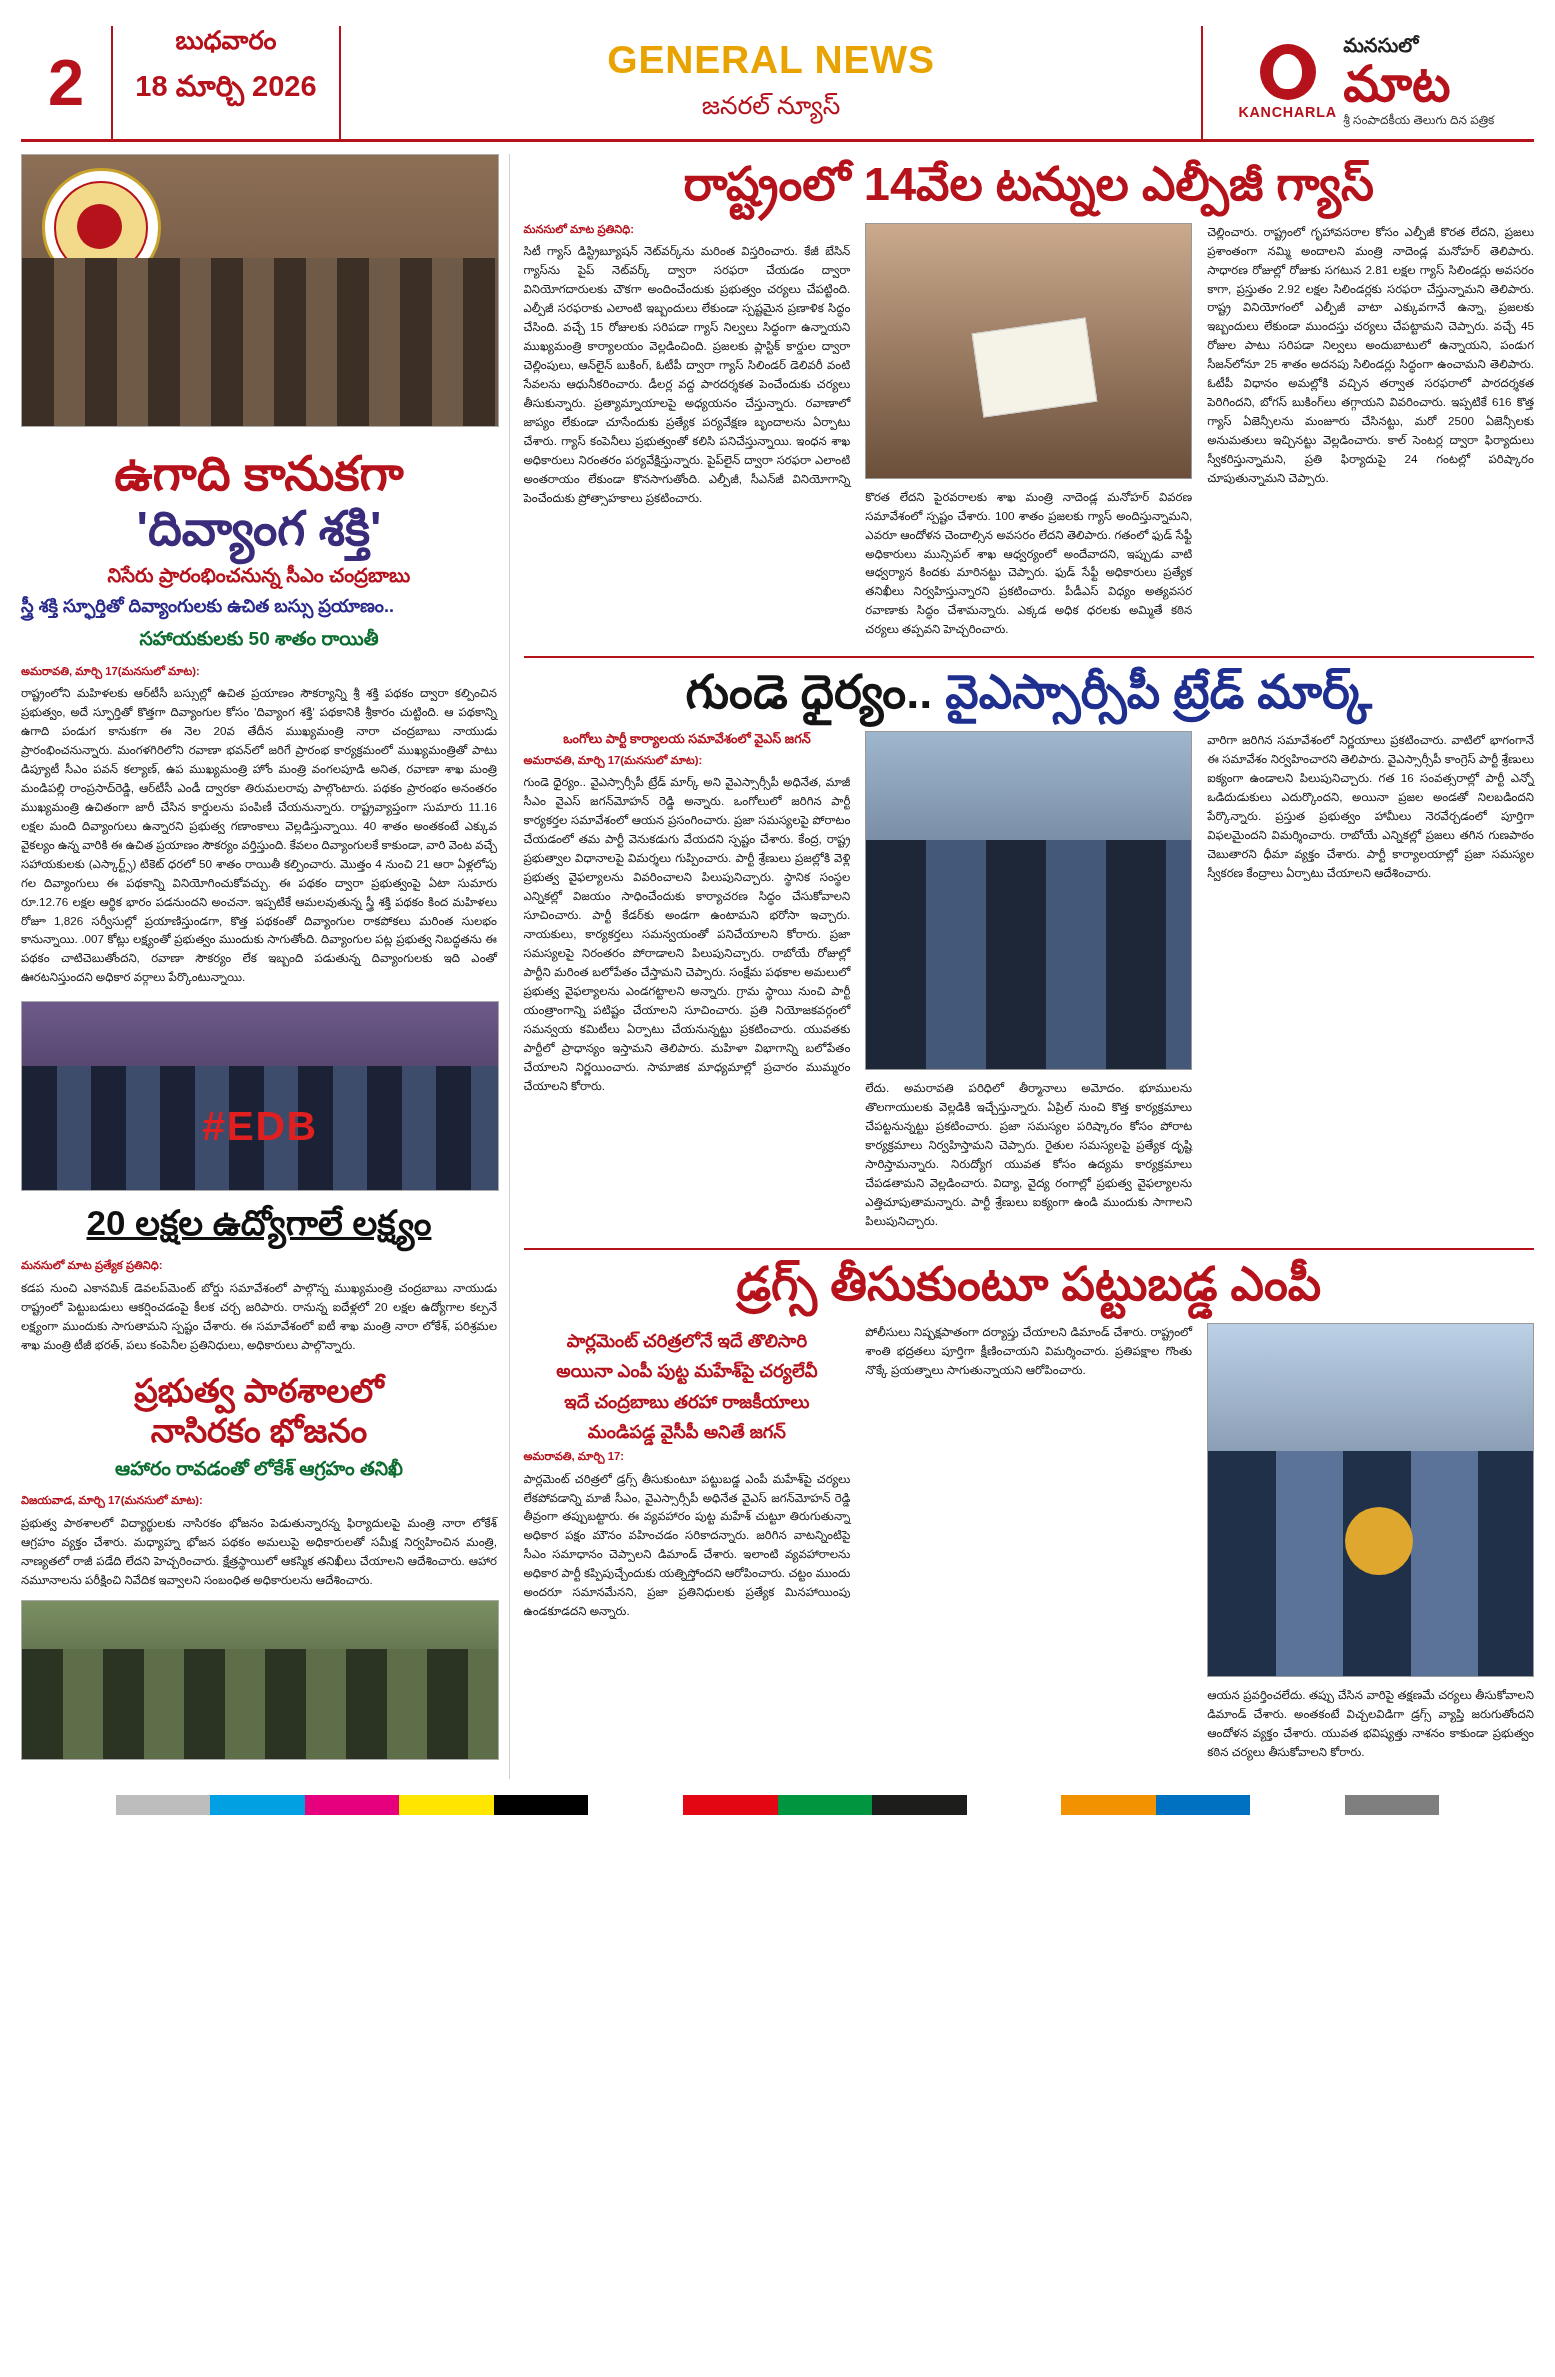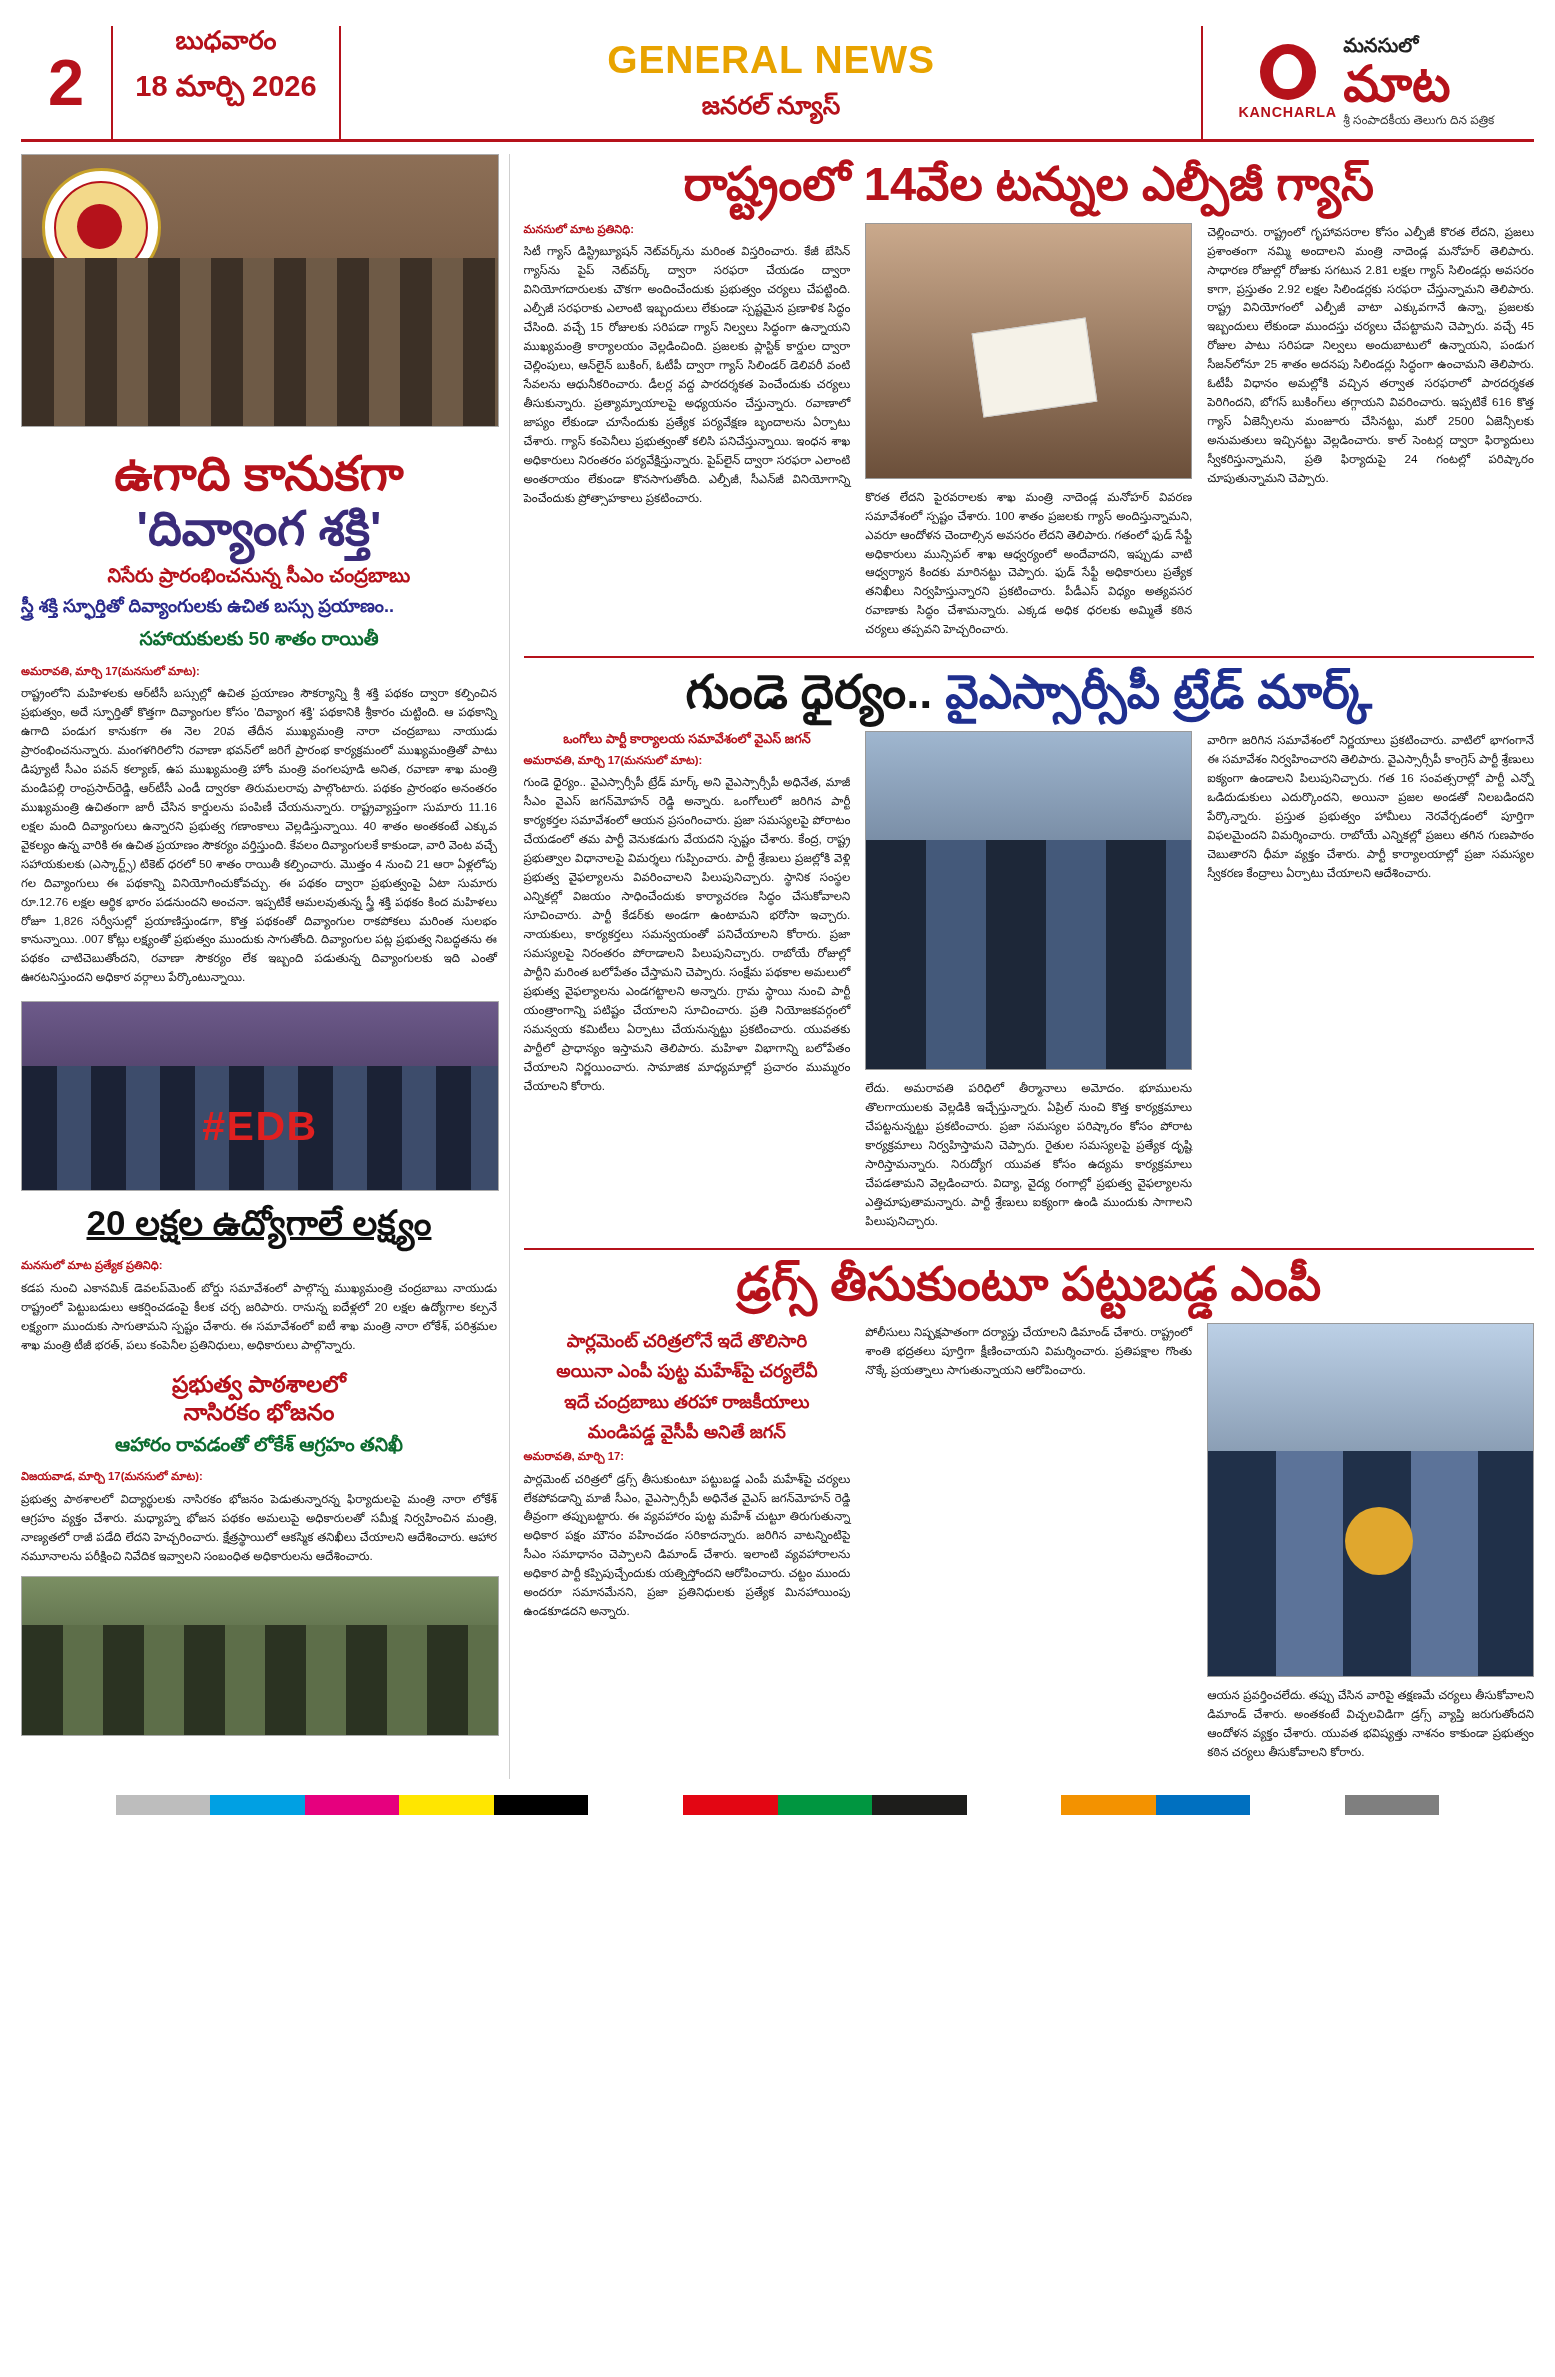--- a/index.html
+++ b/index.html
@@ -8,21 +8,21 @@
 
   
   .masthead{display:flex;align-items:stretch;border-bottom:3px solid #b5121b;margin-top:25.6px;height:113px;}
   .mh-pageno{width:90px;display:flex;align-items:center;justify-content:center;border-right:2.3px solid #b5121b;}
   .mh-pageno span{font-size:65px;font-weight:bold;color:#b5121b;line-height:1;}
   .mh-date{width:226px;display:flex;flex-direction:column;align-items:center;justify-content:flex-start;border-right:2.3px solid #b5121b;color:#b5121b;}
   .mh-date .d1{font-size:25.6px;font-weight:bold;margin-bottom:9px;}
   .mh-date .d2{font-size:29px;font-weight:bold;}
   .mh-title{flex:1;display:flex;flex-direction:column;align-items:center;justify-content:center;border-right:2.3px solid #b5121b;}
   .mh-title .t1{font-size:39px;font-weight:bold;color:#e8a300;letter-spacing:0.8px;}
-  .mh-title .t2{font-size:25px;font-weight:bold;color:#b5121b;margin-top:9px;}
+  .mh-title .t2{font-size:25px;font-weight:normal;color:#b5121b;margin-top:9px;}
   .mh-logo{width:331px;display:flex;align-items:center;justify-content:center;gap:10.5px;}
   .logo-badge{width:90px;display:flex;flex-direction:column;align-items:center;}
   .logo-face{width:56px;height:56px;border-radius:50%;background:#b5121b;position:relative;}
   .logo-face:after{content:"";position:absolute;left:13.5px;top:10.5px;width:29px;height:35px;background:#fff;border-radius:50% 50% 45% 45%;}
   .logo-kan{font-size:14.3px;font-weight:bold;color:#b5121b;margin-top:4.5px;letter-spacing:0.8px;}
   .logo-main{display:flex;flex-direction:column;}
   .logo-main .l1{font-size:19.6px;color:#222;font-weight:bold;font-family:Liberation Mono, monospace;}
   .logo-main .l2{font-size:50px;font-weight:bold;color:#b5121b;line-height:0.95;}
   .logo-main .l3{font-size:12px;color:#333;margin-top:4.5px;}
 
@@ -42,21 +42,21 @@
   .headline-1 .k2{color:#3a2c7a;}
   .sub-red{font-size:19.6px;font-weight:bold;color:#b5121b;text-align:center;margin:7.5px 0 3px;}
   .sub-blue{font-size:18px;font-weight:bold;color:#2a2a8c;text-align:left;margin:4.5px 0;}
   .sub-green{font-size:19px;font-weight:bold;color:#0c6b2f;text-align:center;margin:7.5px 0 10.5px;}
   .byline{font-size:11.3px;font-weight:bold;color:#b5121b;margin-bottom:4.5px;}
   .body-te{font-size:11.7px;line-height:1.62;text-align:justify;color:#111;}
   .photo-2{width:100%;height:188px;margin:13.5px 0 7.5px;background:linear-gradient(180deg,#6d5a8a,#2c2240);position:relative;overflow:hidden;border:0.8px solid #aaa;text-align:center;}
   .photo-2 .row{position:absolute;bottom:0;left:0;right:0;height:66%;background:repeating-linear-gradient(90deg,#1b2235 0 35px,#3d4c6b 35px 69px);}
   .photo-2 .edb{position:absolute;left:50%;top:54%;transform:translateX(-50%);font-size:41px;font-weight:bold;color:#e02020;letter-spacing:1.5px;}
   .headline-2{font-size:35px;font-weight:bold;color:#111;text-align:center;margin:12px 0 7.5px;text-decoration:underline;}
-  .headline-3{font-size:23px;font-weight:bold;color:#b5121b;text-align:center;line-height:1.2;margin:16.6px 0 4.5px;}
+  .headline-3{font-size:33px;font-weight:bold;color:#b5121b;text-align:center;line-height:1.2;margin:16.6px 0 4.5px;}
   .photo-3{width:100%;height:158px;margin-top:10.5px;background:linear-gradient(180deg,#7b8f63,#34402a);position:relative;overflow:hidden;border:0.8px solid #aaa;}
   .photo-3 .r{position:absolute;bottom:0;left:0;right:0;height:70%;background:repeating-linear-gradient(90deg,#2b3322 0 41px,#5d6e49 41px 81px);}
 
   
   .story{margin-bottom:16.6px;}
   .big-headline{font-size:47px;font-weight:bold;color:#b5121b;text-align:center;line-height:1.15;margin:3px 0 12px;}
   .big-headline .blue{color:#1f2f8f;}
   .big-headline .dark{color:#141414;}
   .hr-red{border:0;border-top:2.3px solid #b5121b;margin:10.5px 0 7.5px;}
   .figure{width:100%;border:0.8px solid #999;box-sizing:border-box;}

